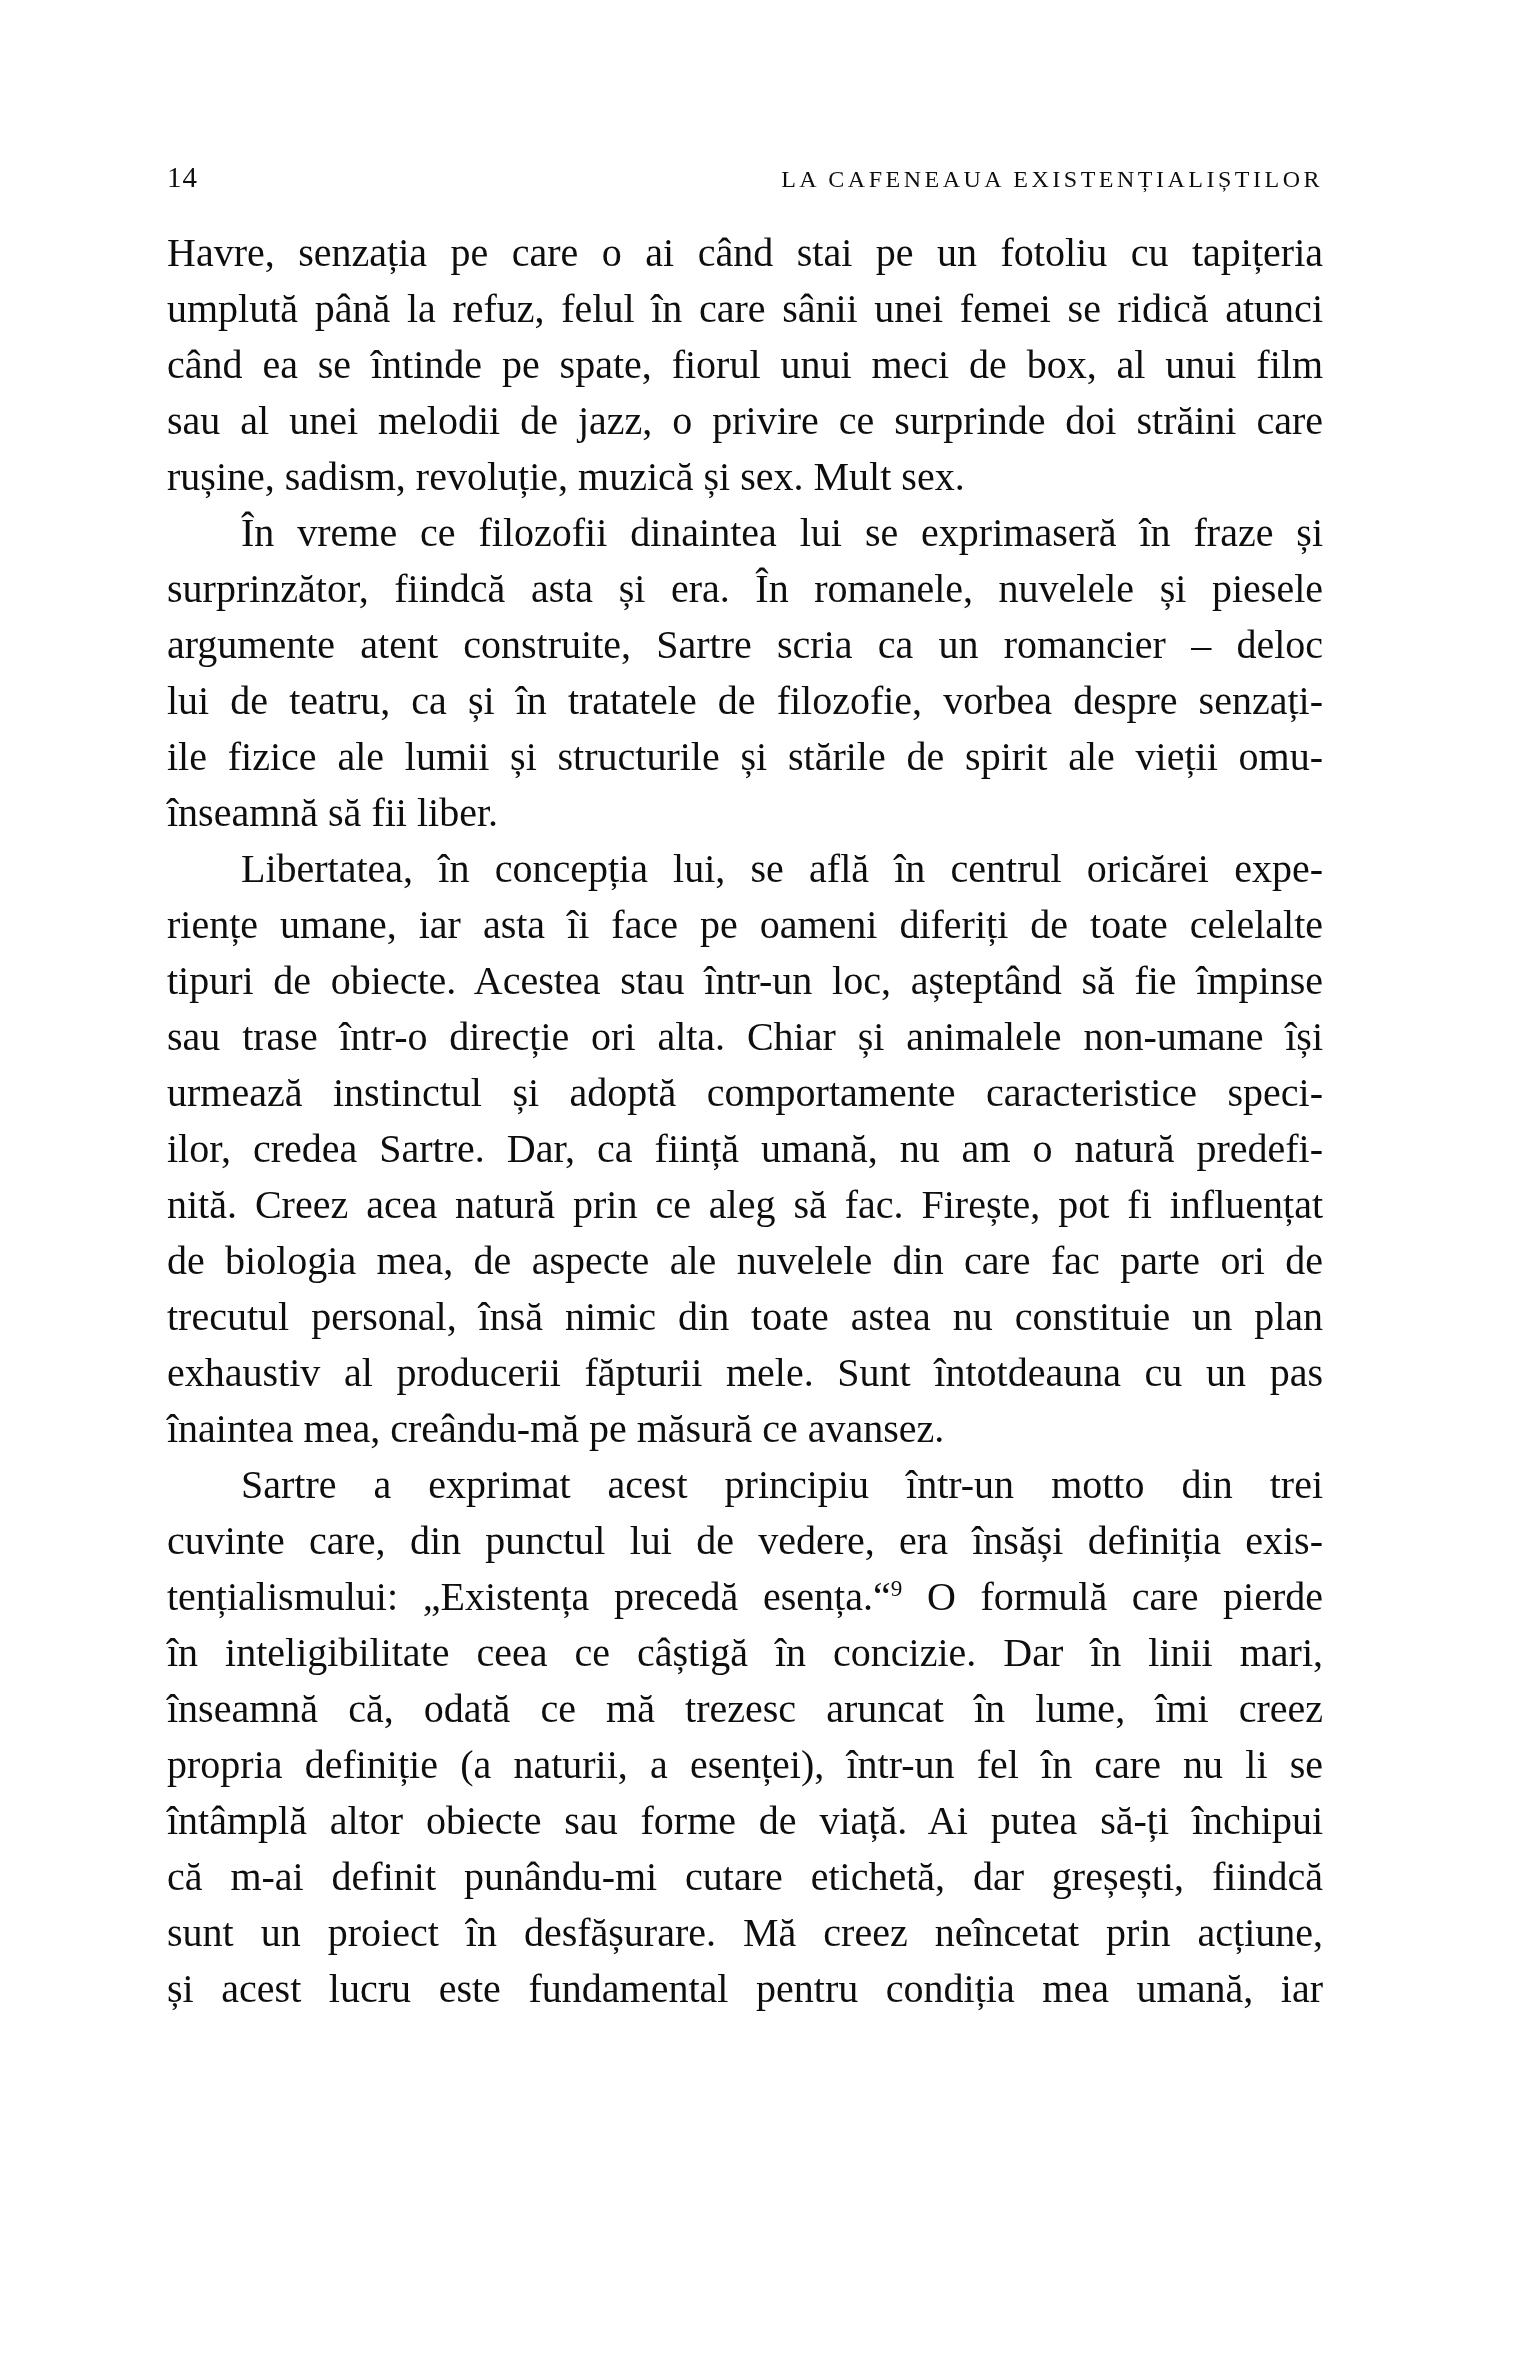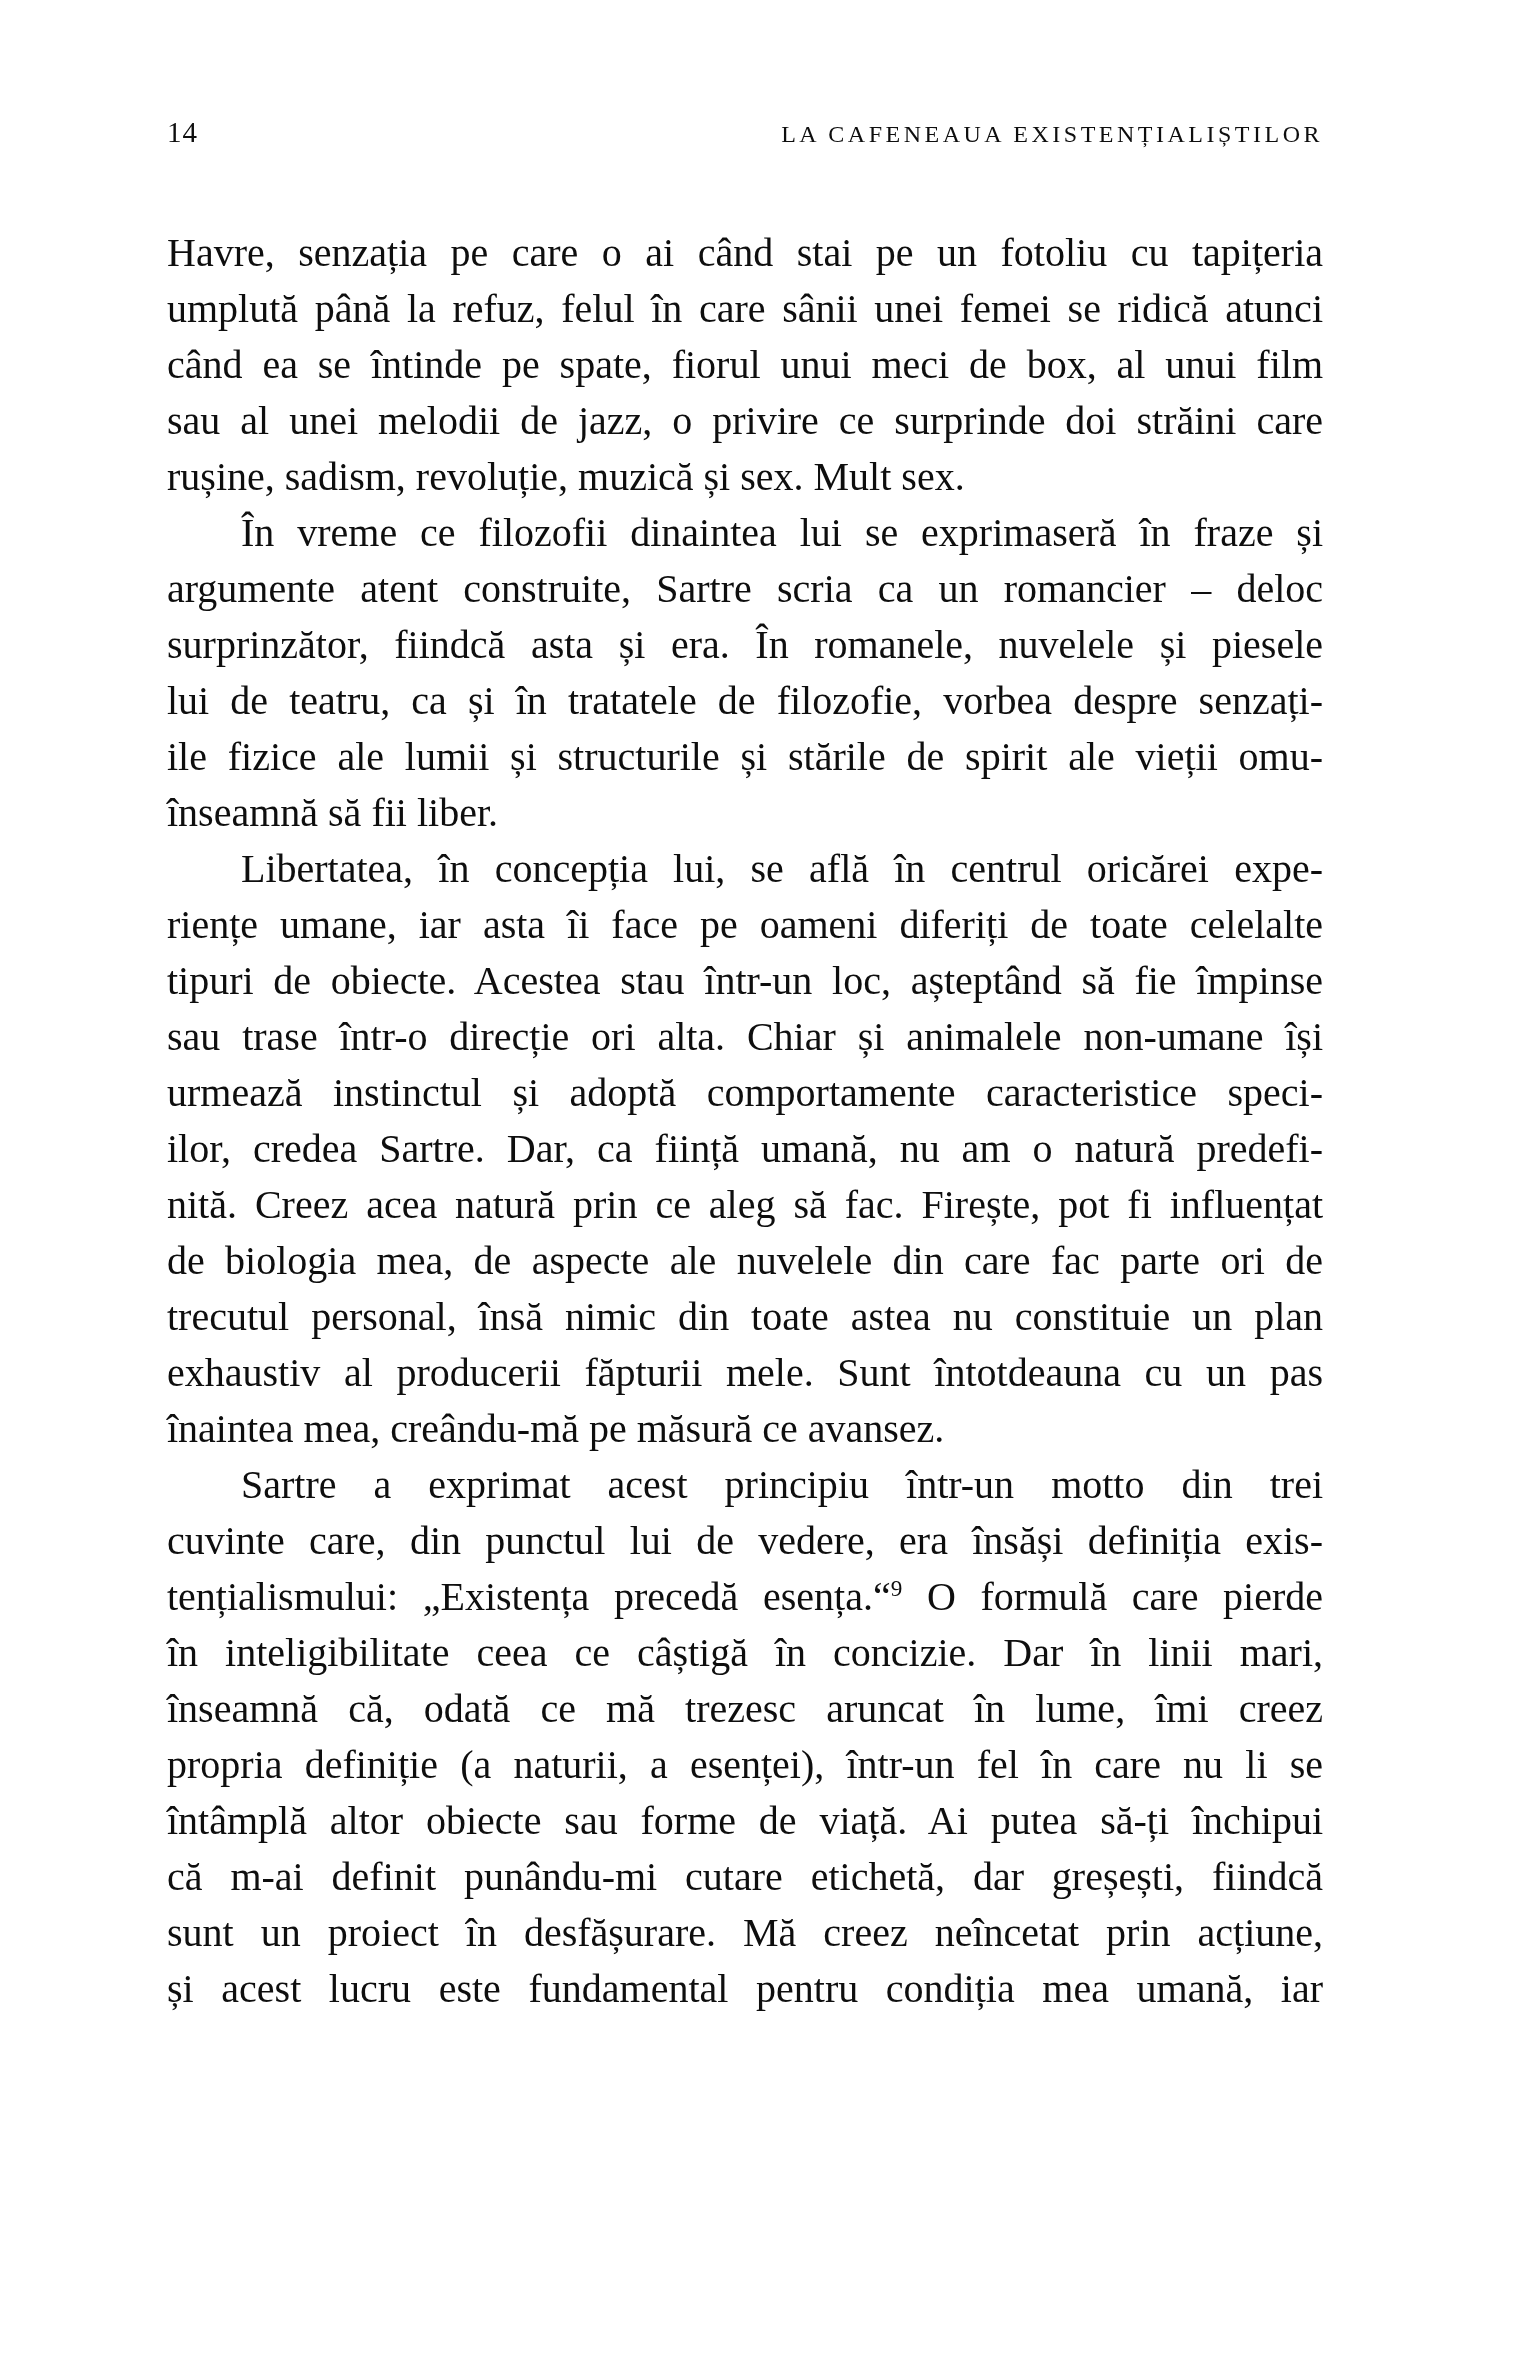--- a/index.html
+++ b/index.html
@@ -24,20 +24,21 @@
     top: 115px;
     width: 1156px;
     display: flex;
     justify-content: space-between;
     align-items: baseline;
     font-size: 29px;
     line-height: 34px;
   }
   .folio {
     letter-spacing: 1px;
+    margin-top: 45px;
   }
   .running-title {
     letter-spacing: 3.5px;
     font-size: 24px;
     white-space: nowrap;
   }
   .text-block {
     position: absolute;
     left: 167px;
     top: 225px;
@@ -76,22 +77,22 @@
     <span class="running-title">LA CAFENEAUA EXISTENȚIALIȘTILOR</span>
   </header>
 
   <main class="text-block">
       <div class="line"><span>Havre, senzația pe care o ai când stai pe un fotoliu cu tapițeria</span></div>
       <div class="line"><span>umplută până la refuz, felul în care sânii unei femei se ridică atunci</span></div>
       <div class="line"><span>când ea se întinde pe spate, fiorul unui meci de box, al unui film</span></div>
       <div class="line"><span>sau al unei melodii de jazz, o privire ce surprinde doi străini care</span></div>
       <div class="line para-end"><span>rușine, sadism, revoluție, muzică și sex. Mult sex.</span></div>
       <div class="line indent"><span>În vreme ce filozofii dinaintea lui se exprimaseră în fraze și</span></div>
+      <div class="line"><span>surprinzător, fiindcă asta și era. În romanele, nuvelele și piesele</span></div>
       <div class="line"><span>argumente atent construite, Sartre scria ca un romancier – deloc</span></div>
-      <div class="line"><span>surprinzător, fiindcă asta și era. În romanele, nuvelele și piesele</span></div>
       <div class="line"><span>lui de teatru, ca și în tratatele de filozofie, vorbea despre senzați-</span></div>
       <div class="line"><span>ile fizice ale lumii și structurile și stările de spirit ale vieții omu-</span></div>
       <div class="line para-end"><span>înseamnă să fii liber.</span></div>
       <div class="line indent"><span>Libertatea, în concepția lui, se află în centrul oricărei expe-</span></div>
       <div class="line"><span>riențe umane, iar asta îi face pe oameni diferiți de toate celelalte</span></div>
       <div class="line"><span>tipuri de obiecte. Acestea stau într-un loc, așteptând să fie împinse</span></div>
       <div class="line"><span>sau trase într-o direcție ori alta. Chiar și animalele non-umane își</span></div>
       <div class="line"><span>urmează instinctul și adoptă comportamente caracteristice speci-</span></div>
       <div class="line"><span>ilor, credea Sartre. Dar, ca ființă umană, nu am o natură predefi-</span></div>
       <div class="line"><span>nită. Creez acea natură prin ce aleg să fac. Firește, pot fi influențat</span></div>

